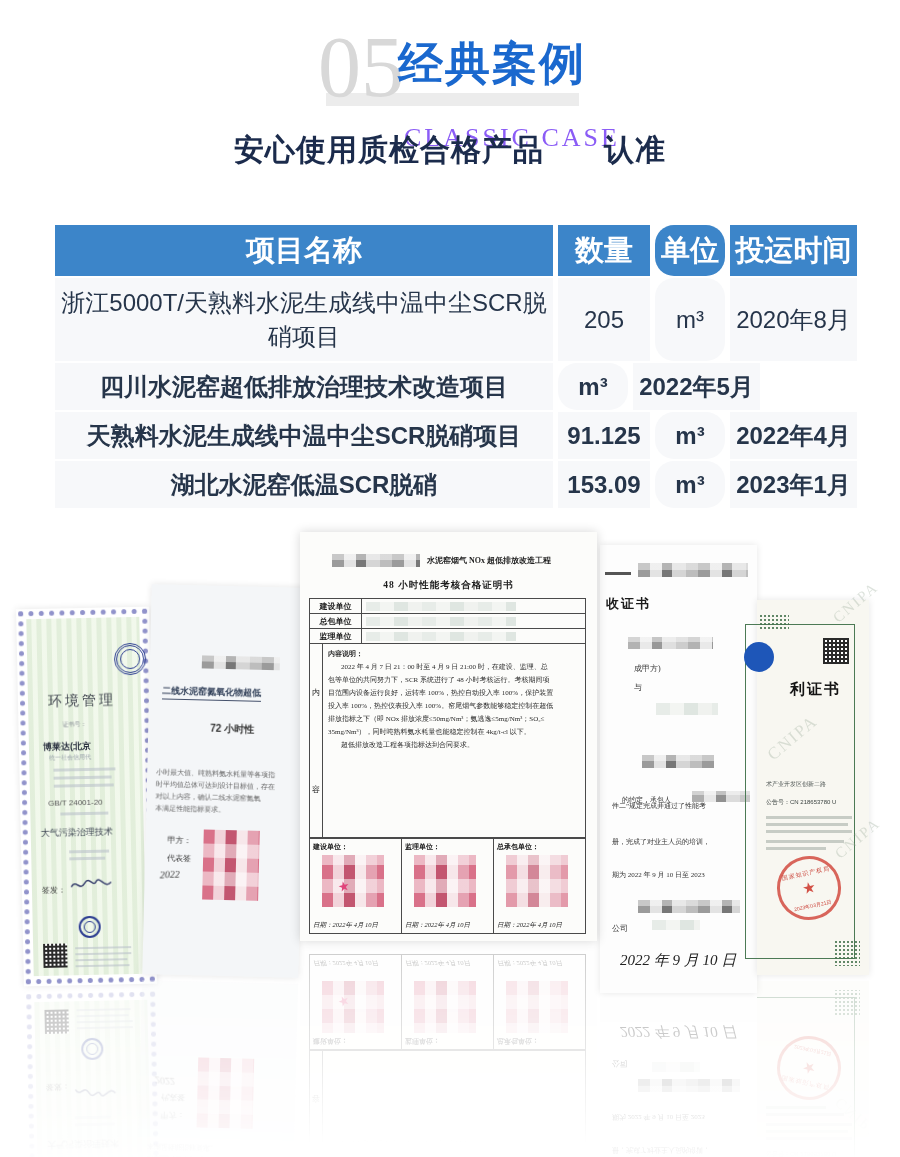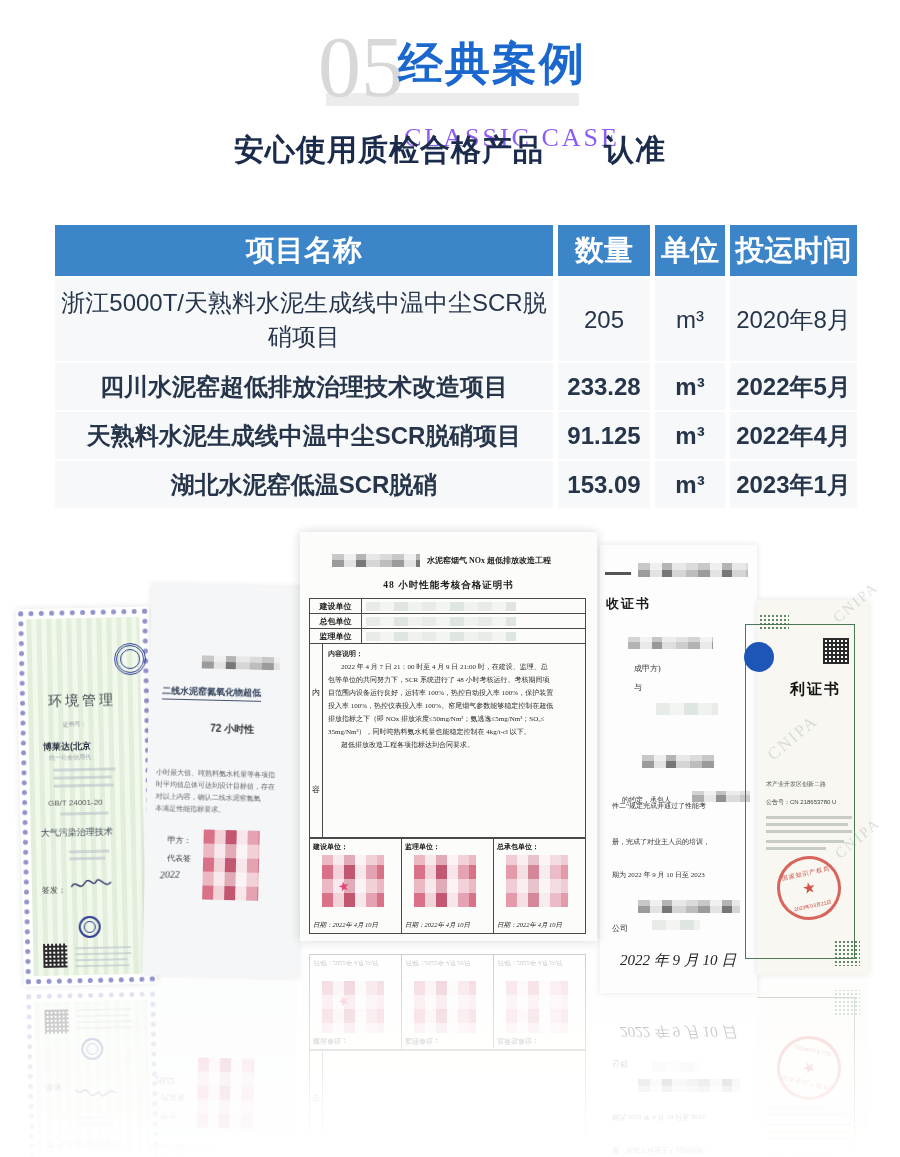--- a/index.html
+++ b/index.html
@@ -22,21 +22,21 @@
   .tg-mid{margin-left:28px;}
   .tg-brand{font-size:43px;font-weight:700;letter-spacing:1px;}
 
   
   .ptable{position:absolute;left:55px;top:209px;width:802px;}
   .trow{display:flex;gap:5px;margin-top:2px;}
   .trow:first-child{margin-top:16px;}
   .cell{display:flex;align-items:center;justify-content:center;text-align:center;}
   .c-name{width:498px;}
   .c-qty{width:92px;}
-  .c-unit{width:70px;}
+  .c-unit{width:70px;border-radius:19px;}
   .c-date{width:127px;}
   .thead .cell{background:#3c85c9;color:#ffffff;font-size:29px;font-weight:700;height:51px;}
   .tbody .cell{background:#f7f8fa;color:#26354a;font-size:24px;line-height:1.4;padding:0 6px;
                box-sizing:border-box;}
   .r-tall .cell{height:83px;}
   .r-std .cell{height:47px;font-weight:bold;}
 
   
   .doc{position:absolute;background:#fff;box-shadow:0 0 7px rgba(0,0,0,.10);
        -webkit-box-reflect: below 6px linear-gradient(to bottom, rgba(0,0,0,0) 52%, rgba(0,0,0,0.28) 100%);}
@@ -179,21 +179,20 @@
       <div class="cell c-date">投运时间</div>
     </div>
     <div class="trow tbody r-tall">
       <div class="cell c-name">浙江5000T/天熟料水泥生成线中温中尘SCR脱硝项目</div>
       <div class="cell c-qty">205</div>
       <div class="cell c-unit">m³</div>
       <div class="cell c-date">2020年8月</div>
     </div>
     <div class="trow tbody r-std">
       <div class="cell c-name">四川水泥窑超低排放治理技术改造项目</div>
-      <div class="cell c-qty">233.28</div>
       <div class="cell c-unit">m³</div>
       <div class="cell c-date">2022年5月</div>
     </div>
     <div class="trow tbody r-std">
       <div class="cell c-name">天熟料水泥生成线中温中尘SCR脱硝项目</div>
       <div class="cell c-qty">91.125</div>
       <div class="cell c-unit">m³</div>
       <div class="cell c-date">2022年4月</div>
     </div>
     <div class="trow tbody r-std">

